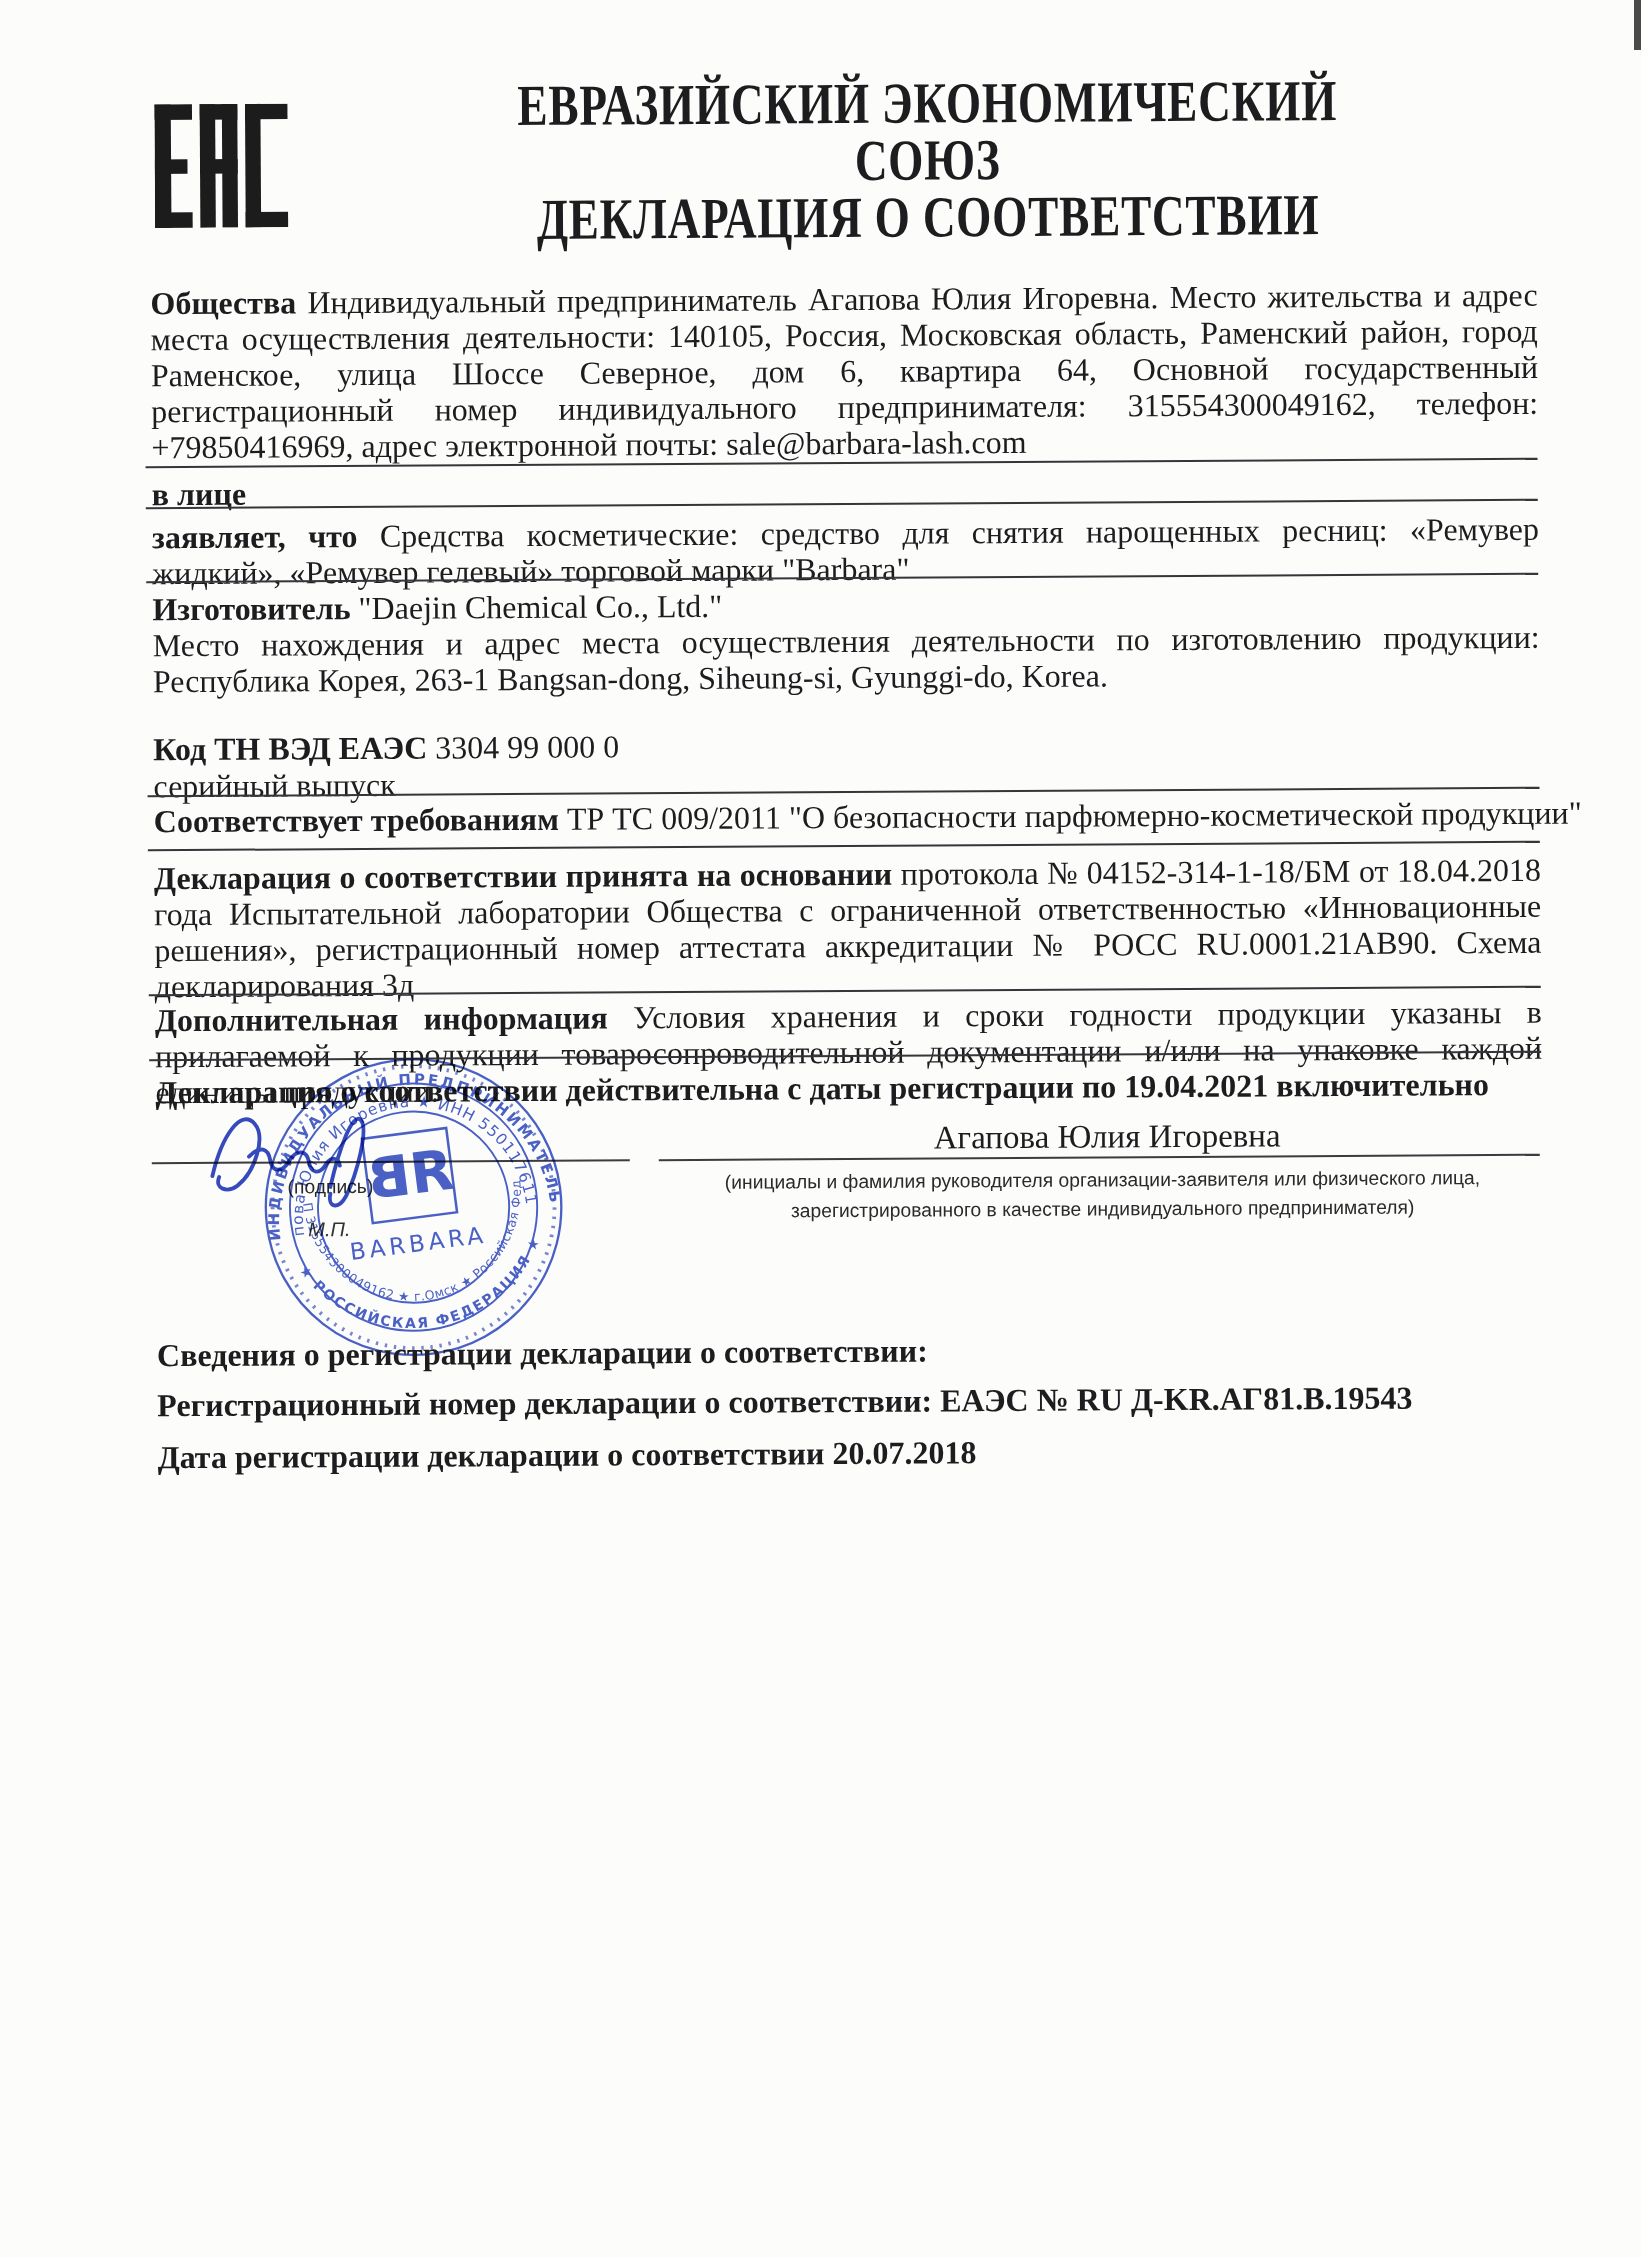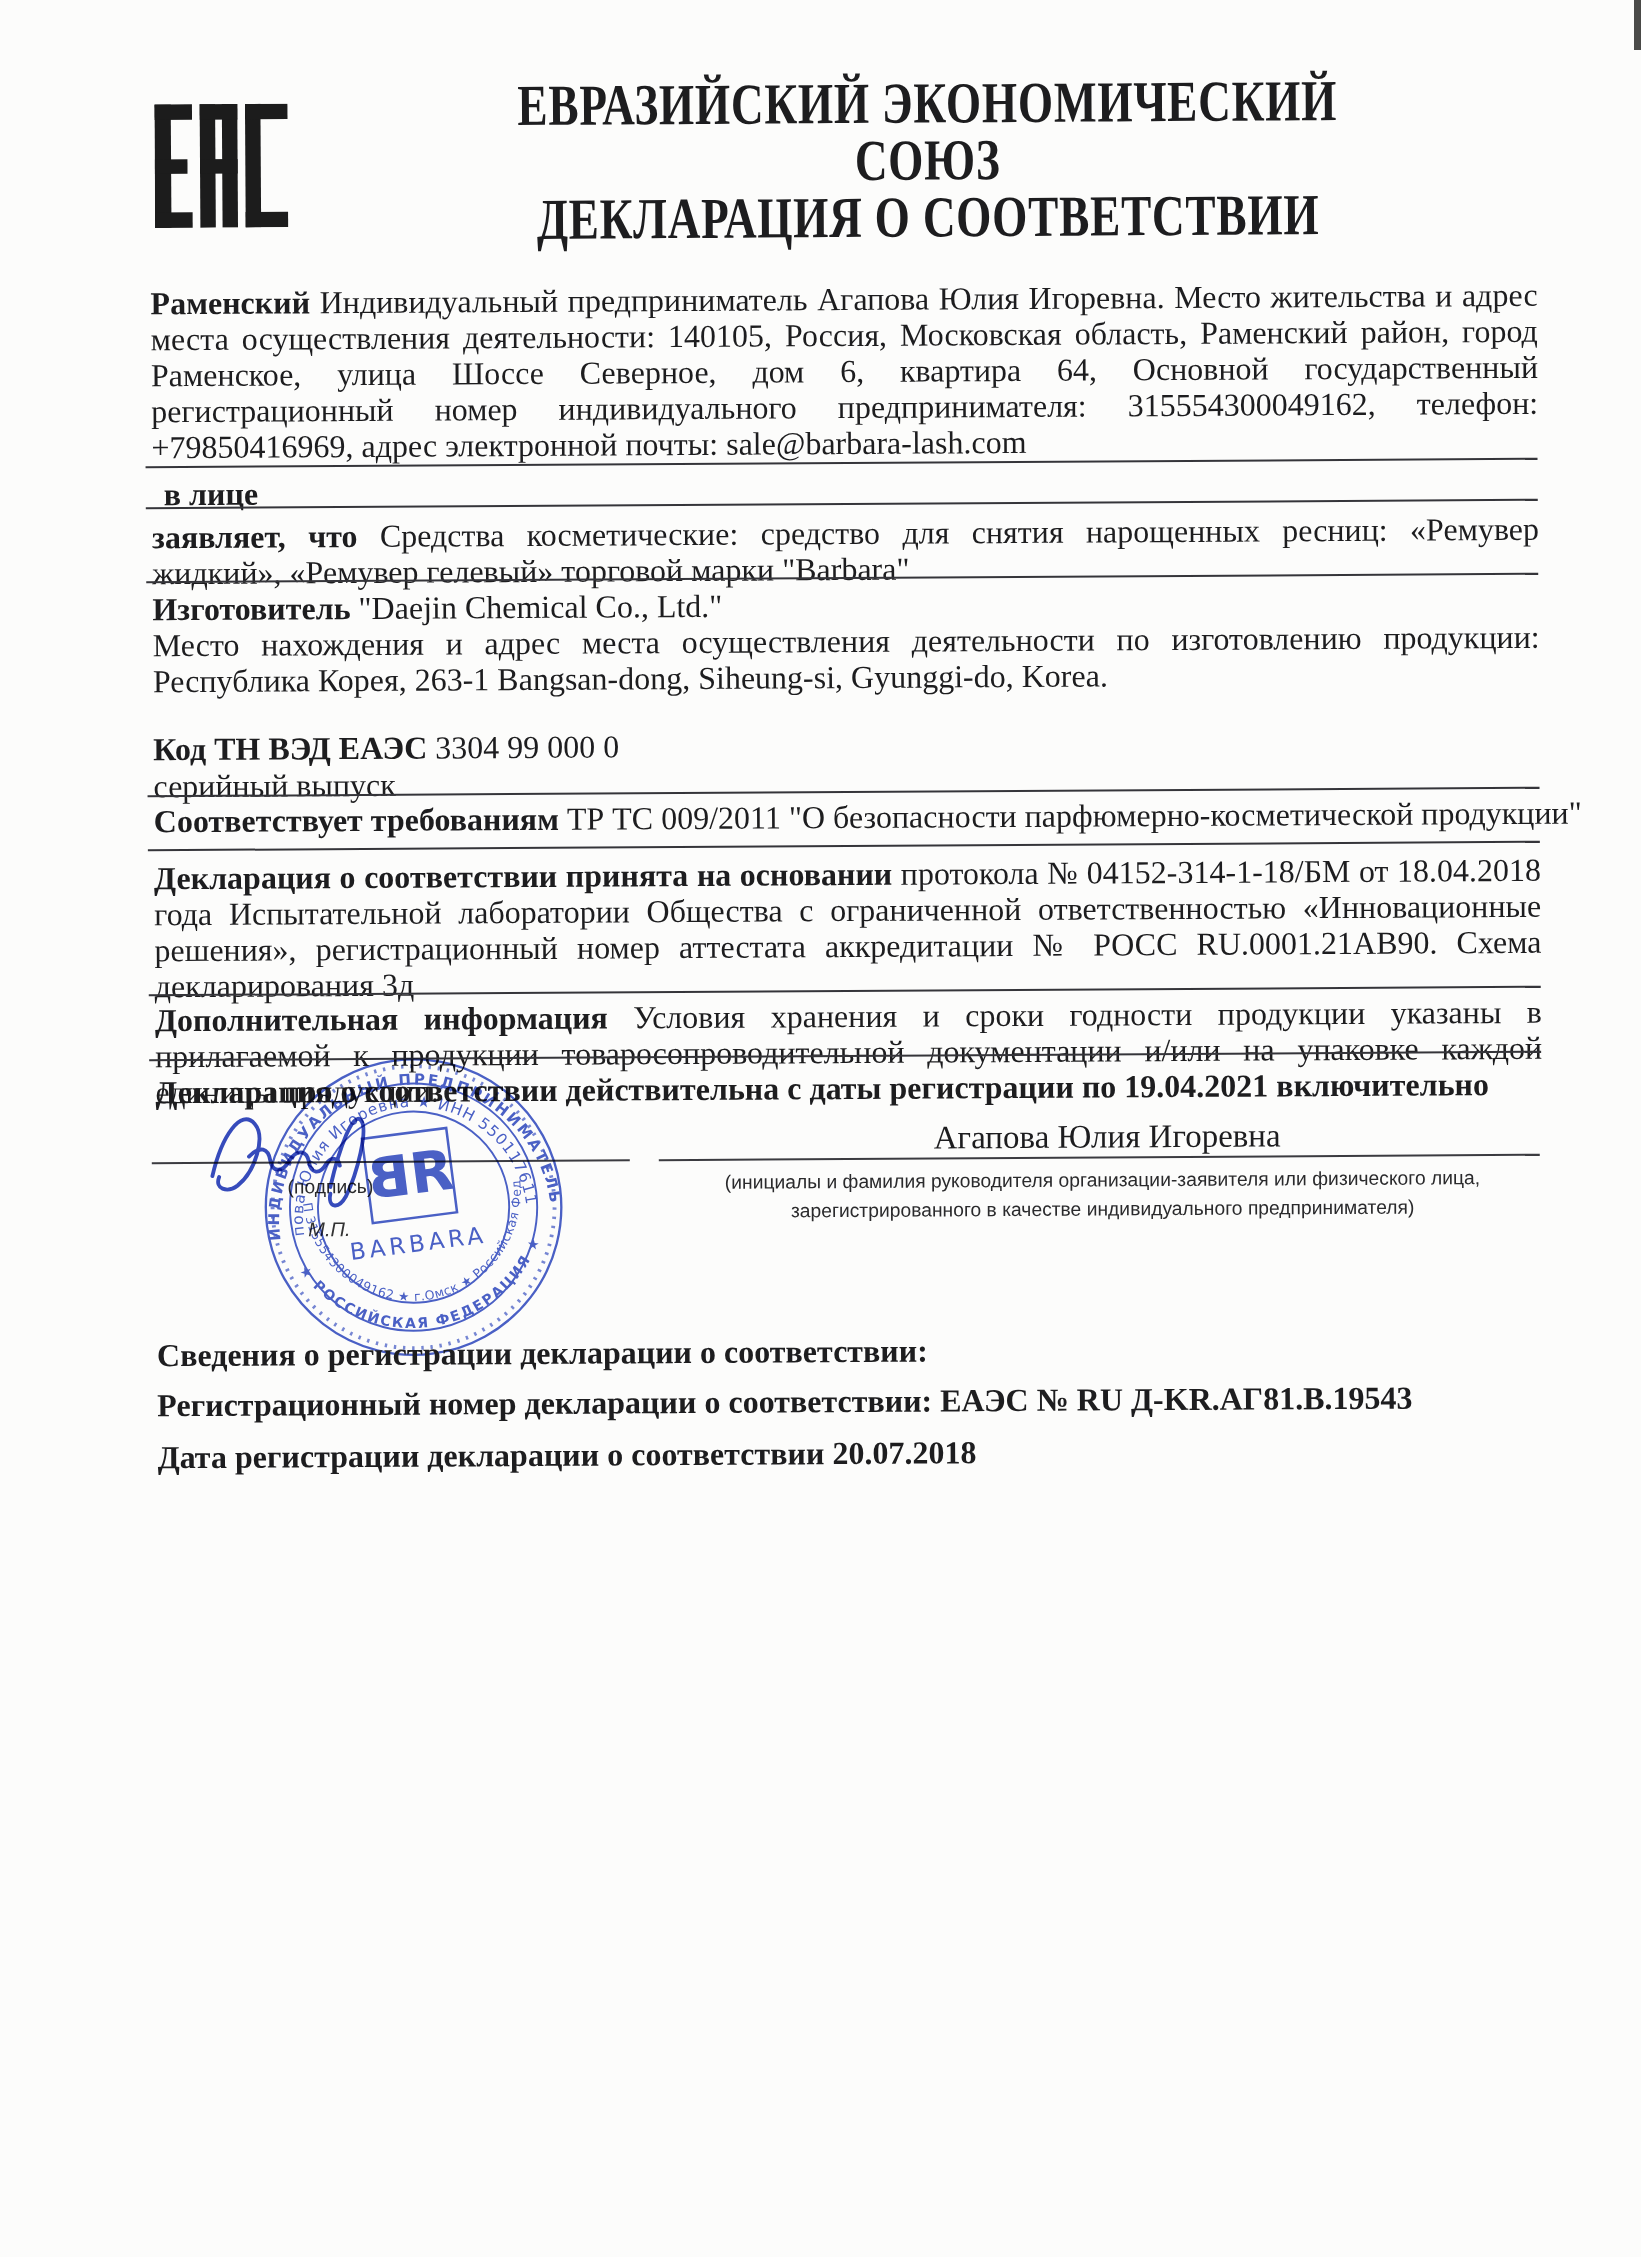--- a/index.html
+++ b/index.html
@@ -47,26 +47,26 @@
         <rect x="94" y="112" width="44" height="16"></rect>
       </g>
     </svg>
 
     <div class="title-wrap">
       <div>ЕВРАЗИЙСКИЙ ЭКОНОМИЧЕСКИЙ СОЮЗ</div>
       <div>ДЕКЛАРАЦИЯ О СООТВЕТСТВИИ</div>
     </div>
 
     <div class="abs para" style="left:154px;top:285px;width:1387px;">
-      <span class="b">Раменский</span>
+      <span class="b">Общества</span>
       <span>Индивидуальный предприниматель Агапова Юлия Игоревна. Место жительства и адрес места осуществления деятельности: 140105, Россия, Московская область, Раменский район, город Раменское, улица Шоссе Северное, дом 6, квартира 64, Основной государственный регистрационный номер индивидуального предпринимателя: 315554300049162, телефон: +79850416969, адрес электронной почты: sale@barbara-lash.com</span>
     </div>
     <div class="rule" style="left:148px;top:466px;width:1392px;"></div>
 
-    <div class="abs oneline b" style="left:154px;top:476px;margin-left:12px;">в лице</div>
+    <div class="abs oneline b" style="left:154px;top:476px;">в лице</div>
     <div class="rule" style="left:148px;top:507px;width:1392px;"></div>
 
     <div class="abs para" style="left:154px;top:519px;width:1387px;">
       <span class="b">заявляет, что</span>
       <span>Средства косметические: средство для снятия нарощенных ресниц: «Ремувер жидкий», «Ремувер гелевый» торговой марки "Barbara"</span>
     </div>
     <div class="rule" style="left:148px;top:581px;width:1392px;"></div>
 
     <div class="abs oneline" style="left:154px;top:591px;">
       <span class="b">Изготовитель</span>

